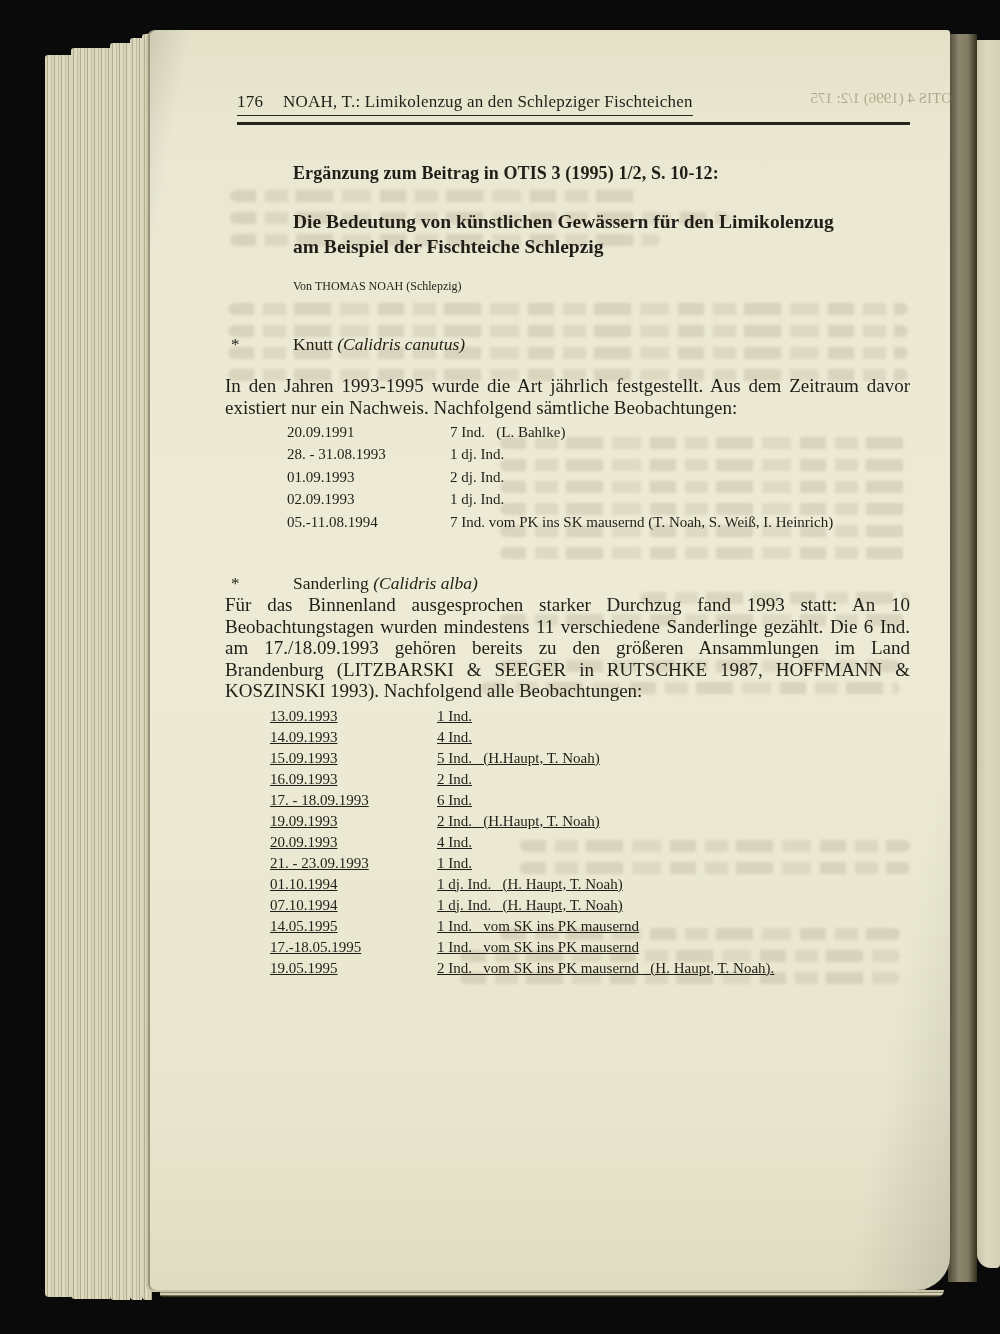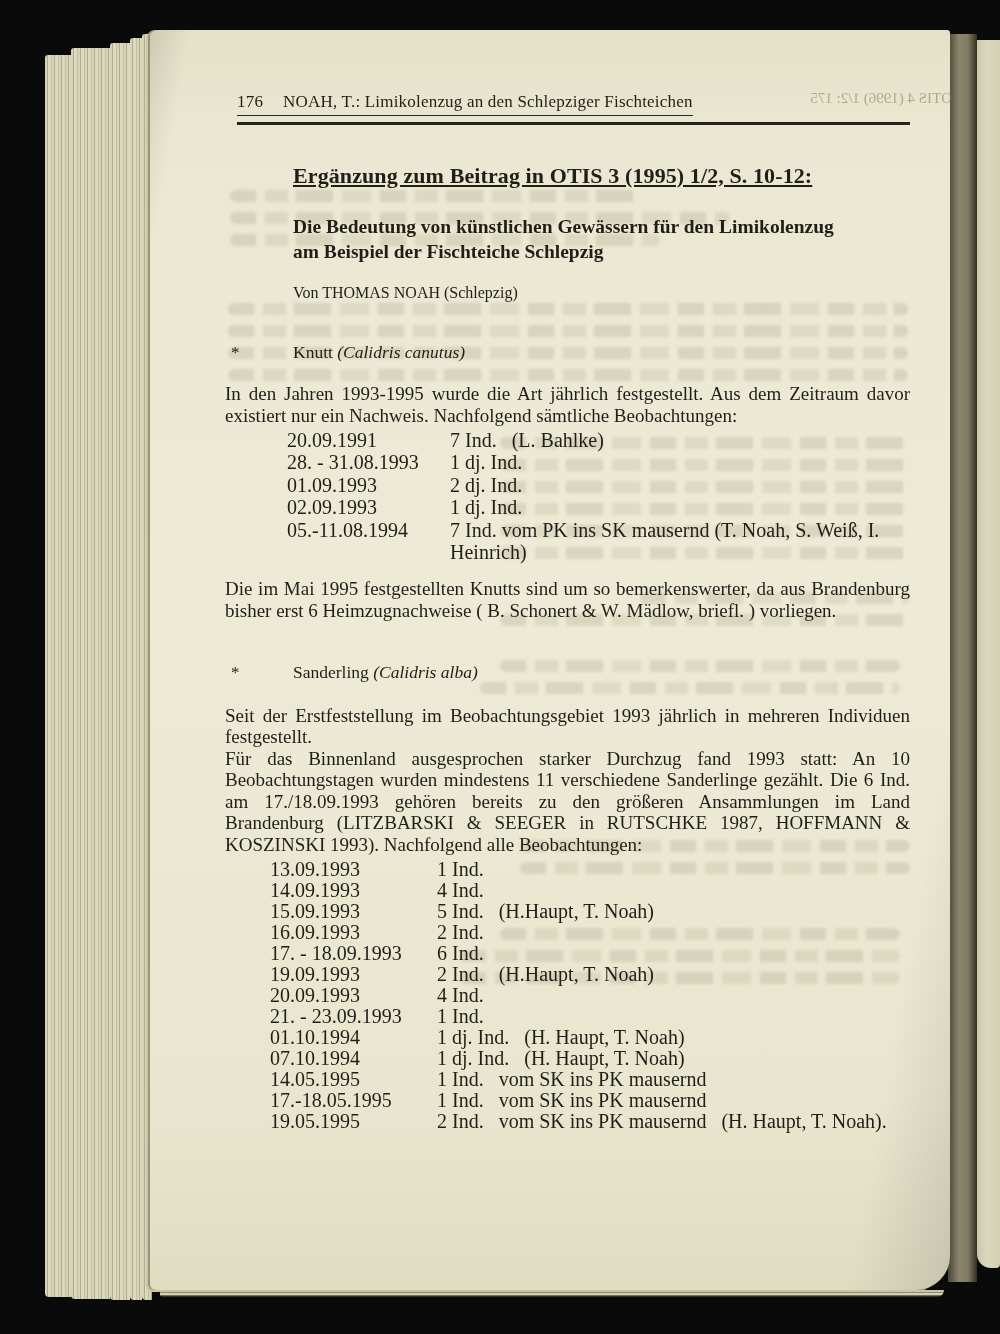--- a/index.html
+++ b/index.html
@@ -55,41 +55,41 @@
     margin-top:62px;
     margin-left:12px;
     display:inline-block;
     font-size:17px;
     border-bottom:1.6px solid #2b2820;
     padding-bottom:3px;
     letter-spacing:.2px;
   }
   .runhead .pgnum{margin-right:20px;}
   .rule{height:2.6px;background:#26231b;margin-top:6px;margin-left:12px;width:673px;}
-  .title{margin-top:38px;padding-left:68px;font-weight:bold;font-size:22px;letter-spacing:.1px;text-decoration:underline;}
+  .title{margin-top:38px;padding-left:68px;font-weight:bold;font-size:18px;letter-spacing:.1px;}
   .subtitle{margin-top:25px;padding-left:68px;font-weight:bold;font-size:19.5px;line-height:25px;width:552px;}
-  .byline{margin-top:20px;padding-left:68px;font-size:16px;}
+  .byline{margin-top:20px;padding-left:68px;font-size:12px;}
   .species{margin-top:40px;position:relative;padding-left:68px;font-size:17.5px;}
   .species .star{position:absolute;left:6px;top:1px;font-size:17px;}
   .species .latin{font-style:italic;text-align:right;}
   .para{margin-top:20px;font-size:19px;line-height:22px;text-align:justify;text-align-last:left;}
   .para.tight{margin-top:0;}
-  .obs-list{margin-top:2px;font-size:20px;}
+  .obs-list{margin-top:2px;font-size:15px;}
   .obs-row{display:flex;line-height:22.5px;}
   .obs-list.sand .obs-row{line-height:21px;}
   .obs-row .obs-date{flex:0 0 163px;}
   .obs-list.knutt .obs-row{padding-left:62px;}
   .obs-list.sand .obs-row{padding-left:45px;}
   .obs-list.sand .obs-row .obs-date{flex:0 0 167px;}
   .obs-text{white-space:pre-wrap;}
   .outro{margin-top:14px;}
   .sp2{margin-top:40px;}
   .intro-a{margin-top:22px;line-height:21.5px;}
   .intro-b{line-height:21.5px;}
-  .sand-wrap{margin-top:4px;}
+  .sand-wrap{margin-top:4px;text-decoration:underline;}
   
   .bleed-layer{position:absolute;inset:0;z-index:1;pointer-events:none;}
   .bleed{
     position:absolute;height:12px;
     background:repeating-linear-gradient(90deg,
       rgba(118,106,76,.30) 0 26px, rgba(118,106,76,0) 26px 35px,
       rgba(118,106,76,.24) 35px 58px, rgba(118,106,76,0) 58px 66px,
       rgba(118,106,76,.30) 66px 103px, rgba(118,106,76,0) 103px 112px,
       rgba(118,106,76,.22) 112px 141px, rgba(118,106,76,0) 141px 150px);
     filter:blur(1.4px);
@@ -188,30 +188,28 @@
           <span class="obs-text">1 dj. Ind.</span>
         </div>
 
         <div class="obs-row">
           <span class="obs-date">05.-11.08.1994</span>
           <span class="obs-text">7 Ind. vom PK ins SK mausernd (T. Noah, S. Weiß, I. Heinrich)</span>
         </div>
 
       </div>
 
-    <div class="para outro">Die im Mai 1995 festgestellten Knutts sind um so bemerkenswerter, da aus Brandenburg bisher erst 6 Heimzugnachweise ( B. Schonert &amp; W. Mädlow, briefl. ) vorliegen.</div>
 
     
     <div class="species sp2">
       <span class="star">*</span>
       <span>Sanderling</span>
       <span class="latin">(Calidris alba)</span>
     </div>
 
-    <div class="para intro-a">Seit der Erstfeststellung im Beobachtungsgebiet 1993 jährlich in mehreren Individuen festgestellt.</div>
     <div class="para tight intro-b">Für das Binnenland ausgesprochen starker Durchzug fand 1993 statt: An 10 Beobachtungstagen wurden mindestens 11 verschiedene Sanderlinge gezählt. Die 6 Ind. am 17./18.09.1993 gehören bereits zu den größeren Ansammlungen im Land Brandenburg (LITZBARSKI &amp; SEEGER in RUTSCHKE 1987, HOFFMANN &amp; KOSZINSKI 1993). Nachfolgend alle Beobachtungen:</div>
 
     <div class="obs-list sand sand-wrap">
 
         <div class="obs-row">
           <span class="obs-date">13.09.1993</span>
           <span class="obs-text">1 Ind.</span>
         </div>
 
         <div class="obs-row">

